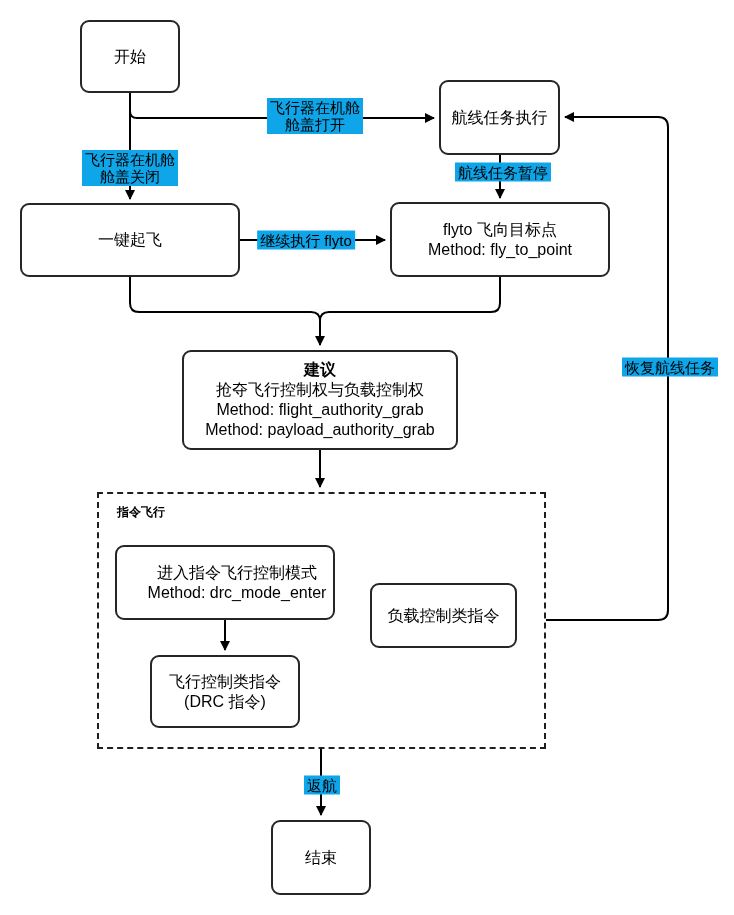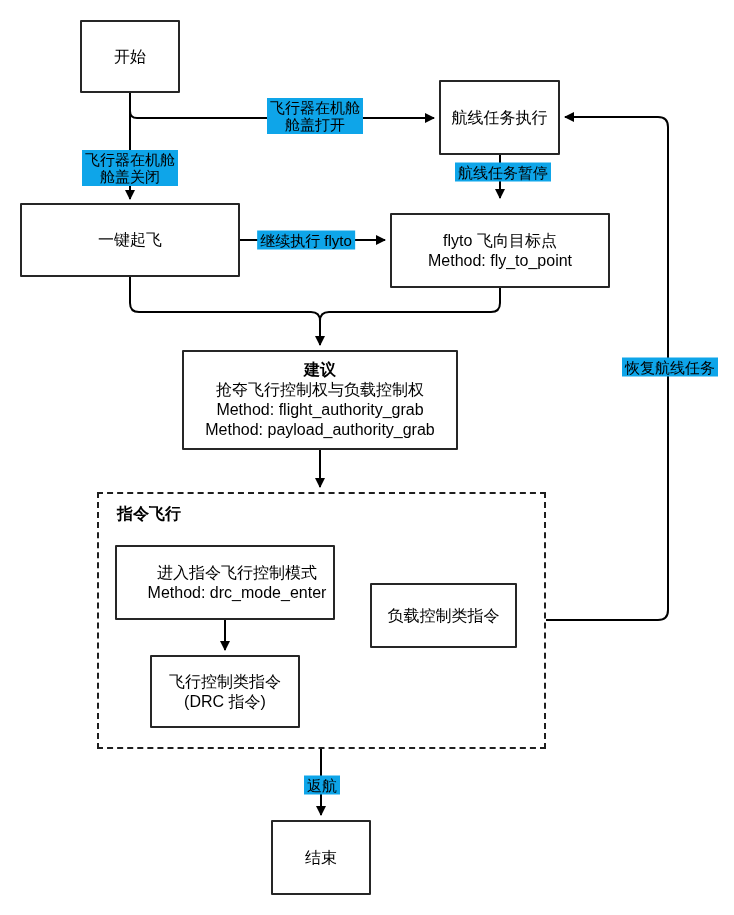--- a/index.html
+++ b/index.html
@@ -10,41 +10,41 @@
     font-family:"Liberation Sans","DejaVu Sans",sans-serif;
     color:#000000;
     overflow:hidden;
   }
   .edges{position:absolute;left:0;top:0;z-index:1;}
   .node{
     position:absolute;
     box-sizing:border-box;
     background:#ffffff;
     border:2px solid #262626;
-    border-radius:1px;
+    border-radius:9px;
     display:flex;
     flex-direction:column;
     align-items:center;
     justify-content:center;
     text-align:center;
     font-size:16px;
     line-height:20px;
     z-index:2;
   }
   .group{
     position:absolute;
     box-sizing:border-box;
     border:2px dashed #1f1f1f;
     background:transparent;
     z-index:0;
   }
   .group-label{
     position:absolute;
     left:18px;top:10px;
-    font-size:16px;
+    font-size:12px;
     font-weight:bold;
     z-index:2;
   }
   .edge-label{
     position:absolute;
     transform:translate(-50%,-50%);
     background:#0ea5e9;
     font-size:15px;
     line-height:17px;
     text-align:center;
@@ -88,21 +88,21 @@
   </div>
 
   <div class="node" style="left:439px;top:80px;width:121px;height:75px;">
     <div>航线任务执行</div>
   </div>
 
   <div class="node" style="left:20px;top:203px;width:220px;height:74px;">
     <div>一键起飞</div>
   </div>
 
-  <div class="node" style="left:390px;top:213px;width:220px;height:75px;">
+  <div class="node" style="left:390px;top:202px;width:220px;height:75px;">
     <div>flyto 飞向目标点</div>
     <div>Method: fly_to_point</div>
   </div>
 
   <div class="node" style="left:182px;top:350px;width:276px;height:100px;">
     <div class="bold">建议</div>
     <div>抢夺飞行控制权与负载控制权</div>
     <div>Method: flight_authority_grab</div>
     <div>Method: payload_authority_grab</div>
   </div>

